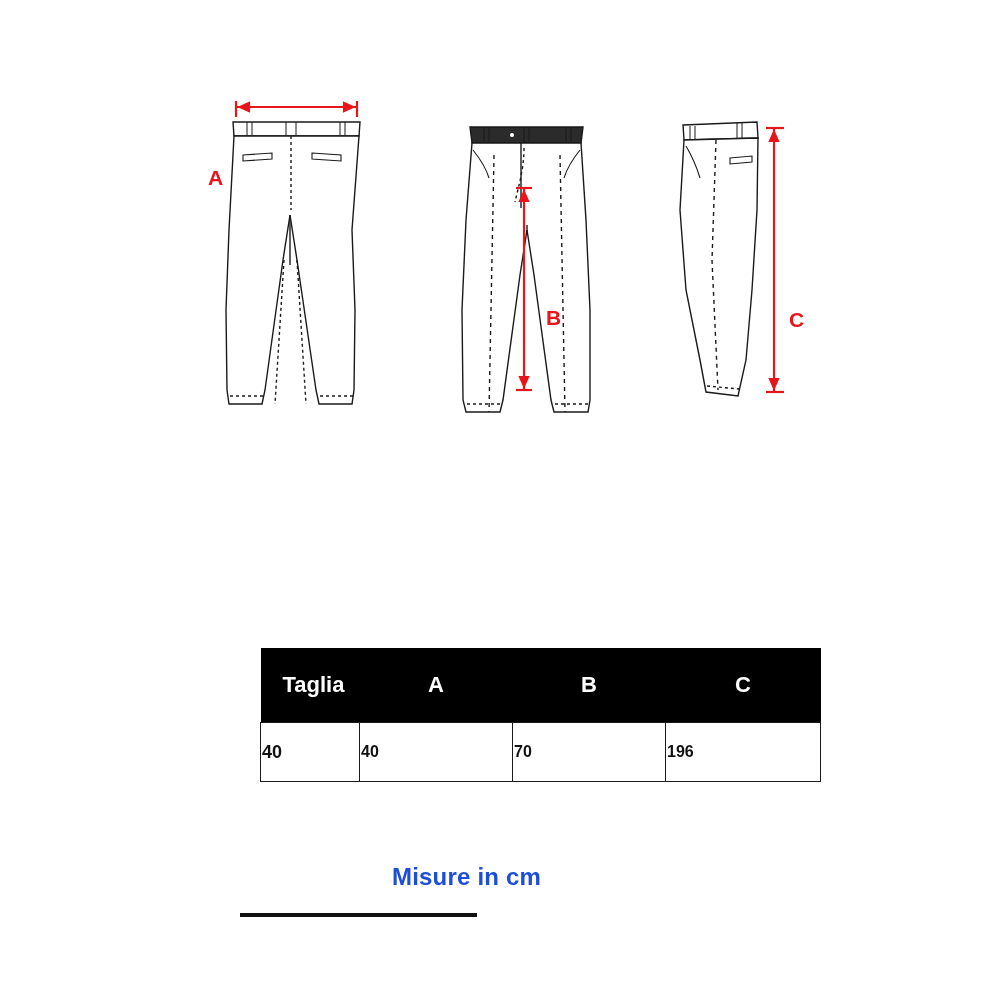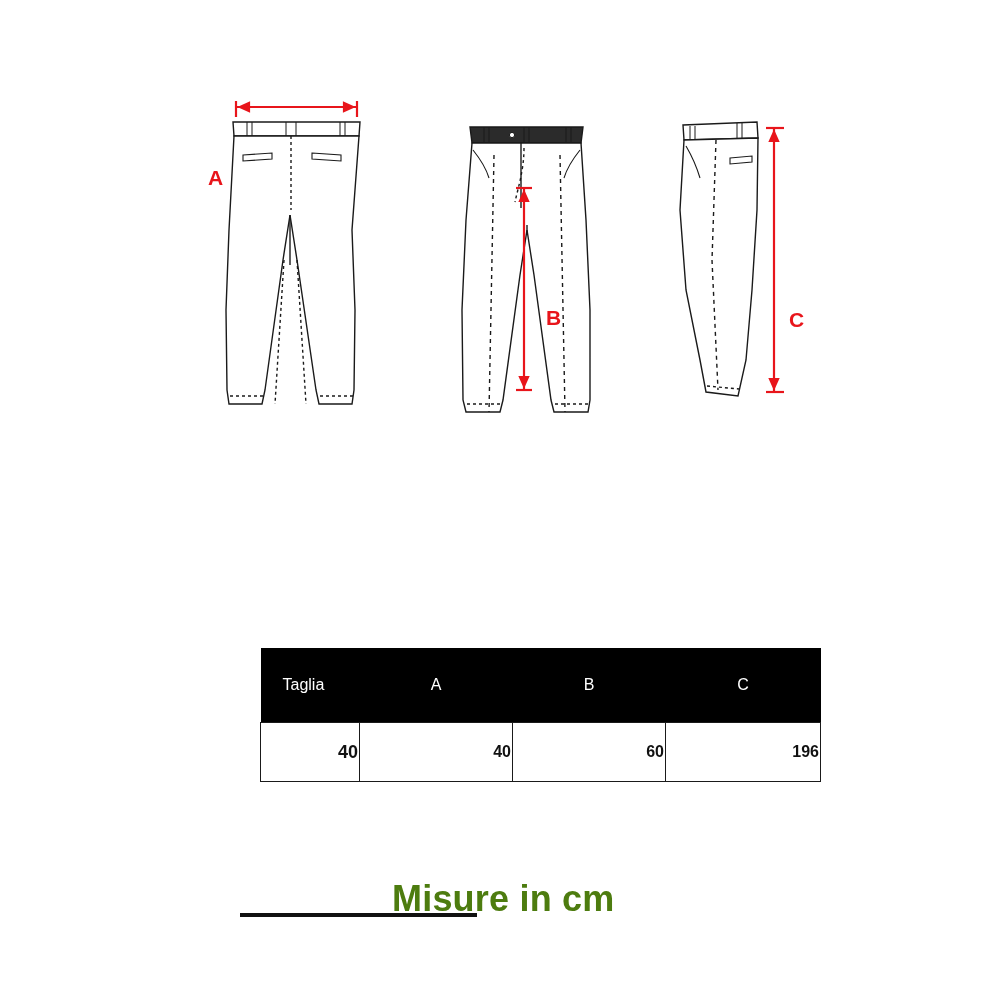--- a/index.html
+++ b/index.html
@@ -40,24 +40,24 @@
   .caption-wrap {
     position: absolute;
     left: 0;
     top: 432px;
     width: 1000px;
     height: 70px;
   }
   .caption-text {
     position: absolute;
     left: 392px;
-    top: 446px;
-    font-size: 36px;
-    font-weight: bold;
-    color: #4d7c0f;
+    top: 431px;
+    font-size: 24px;
+    font-weight: bold;
+    color: #1d4ed8;
     letter-spacing: 0.2px;
   }
   .caption-rule {
     position: absolute;
     left: 240px;
     top: 481px;
     width: 237px;
     height: 4px;
     background: #111111;
   }
@@ -69,34 +69,34 @@
     width: 560px;
   }
   table.size-table {
     border-collapse: collapse;
     width: 560px;
     table-layout: fixed;
   }
   table.size-table thead th {
     background: #000000;
     color: #ffffff;
-    font-size: 16px;
-    font-weight: normal;
+    font-size: 22px;
+    font-weight: bold;
     height: 72px;
     vertical-align: middle;
     border: none;
   }
   table.size-table thead th.first-col {
     text-align: left;
     padding-left: 22px;
   }
   table.size-table tbody td {
     border: 1px solid #1a1a1a;
     height: 56px;
-    text-align: right;
+    text-align: left;
     vertical-align: middle;
     font-size: 16px;
     font-weight: bold;
     color: #111111;
     background: #ffffff;
   }
   table.size-table tbody td.first-col {
     font-size: 18px;
   }
   col.c-taglia { width: 99px; }
@@ -270,20 +270,20 @@
           <th class="first-col">Taglia</th>
           <th>A</th>
           <th>B</th>
           <th>C</th>
         </tr>
       </thead>
       <tbody>
         <tr>
           <td class="first-col">40</td>
           <td>40</td>
-          <td>60</td>
+          <td>70</td>
           <td>196</td>
         </tr>
       </tbody>
     </table>
   </div>
 
 </div>
 
 </body></html>

